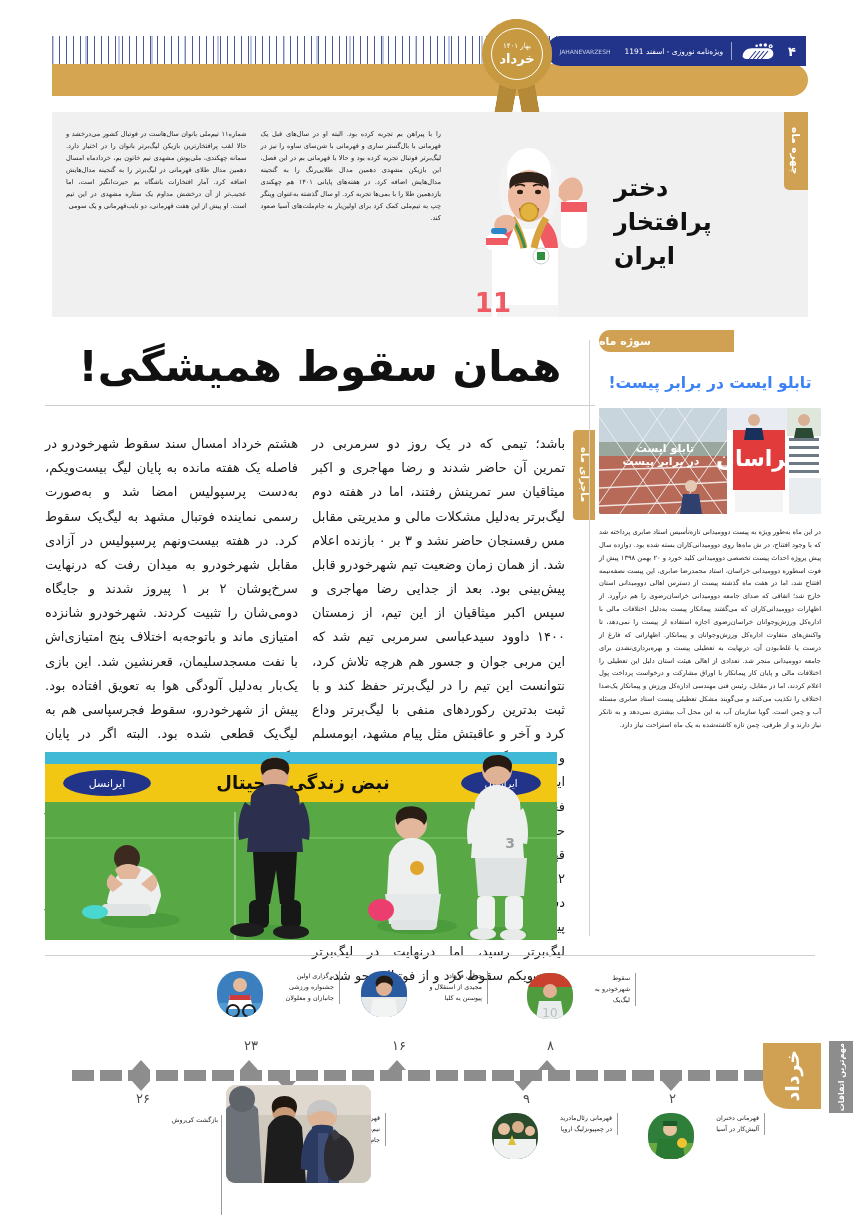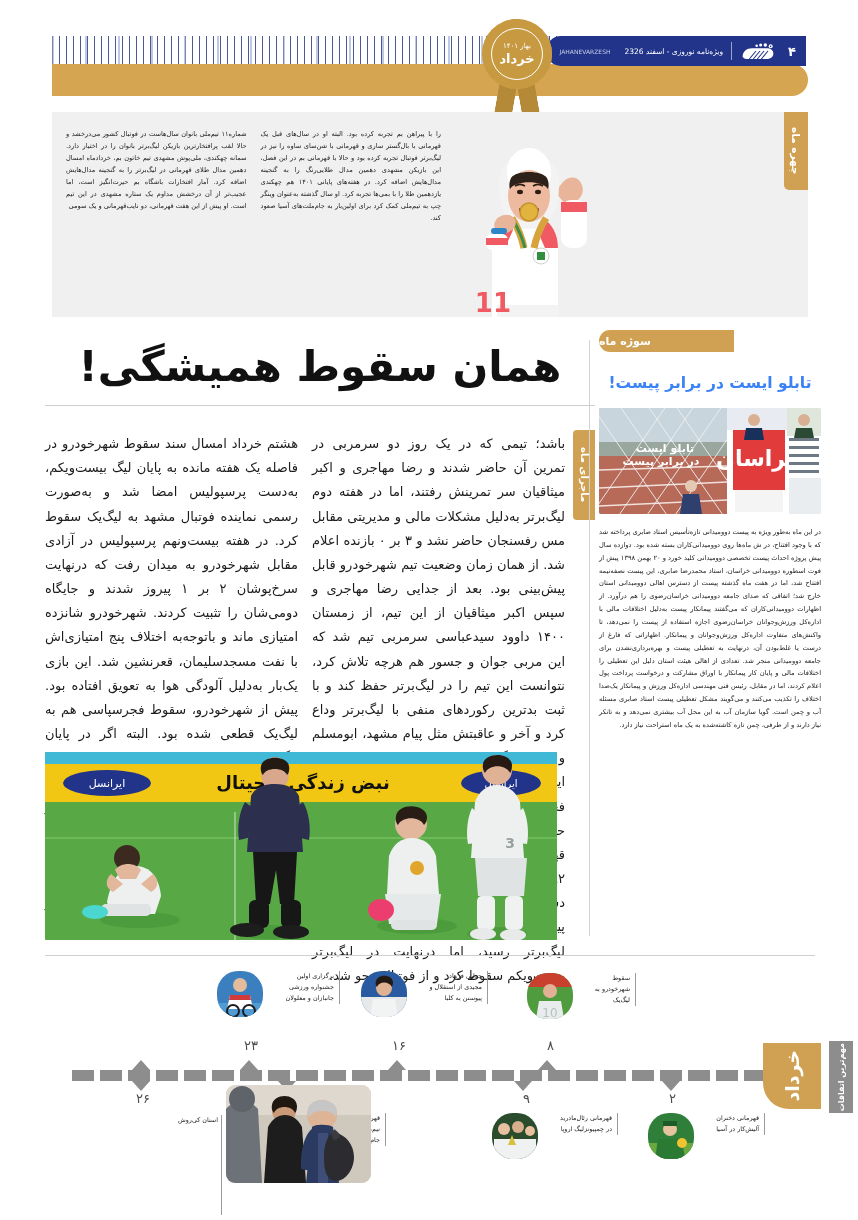--- a/index.html
+++ b/index.html
@@ -198,41 +198,46 @@
           <g stroke="#21348a" stroke-width="1.6">
             <line x1="14" y1="28" x2="24" y2="16"></line>
               <line x1="20" y1="28" x2="30" y2="16"></line>
             <line x1="26" y1="28" x2="36" y2="16"></line>
               <line x1="32" y1="28" x2="42" y2="16"></line>
           </g>
           <circle cx="46" cy="9" r="1.2" fill="#21348a"></circle>
         </svg>
       </span>
       <span class="hdr-divider"></span>
-      <span class="hdr-issue">ویژه‌نامه نوروزی - اسفند 2326</span>
+      <span class="hdr-issue">ویژه‌نامه نوروزی - اسفند 1191</span>
       <span class="hdr-issue-en">JAHANEVARZESH</span>
     </div>
 
     <div class="rosette">
       <div class="ribbon-l"></div>
       <div class="ribbon-r"></div>
       <div class="rose-gear"></div>
       <div class="rose-outer"></div>
       <div class="rose-inner">
         <span class="rose-year">بهار ۱۴۰۱</span>
         <span class="rose-month">خرداد</span>
       </div>
     </div>
   </div>
 
   <div class="feature">
     <div class="feature-tab">
       <span>چهره ماه</span>
     </div>
 
+    <div class="feature-title" style="white-space:pre-line">
+      <span>دختر
+پرافتخار
+ایران</span>
+    </div>
 
     <div class="feature-photo">
       <svg class="ph" viewBox="0 0 175 197" preserveAspectRatio="xMidYMid slice" aria-hidden="true">
         <rect width="175" height="197" fill="#f0f0f0"></rect>
 
         <path d="M126 62c6-6 14-6 18 1 4 7 1 15-5 18l-9 5-12-14z" fill="#e8b49a"></path>
         <rect x="124" y="80" width="26" height="48" rx="10" fill="#ffffff"></rect>
         <path d="M124 82h26v10h-26z" fill="#ef5a63"></path>
 
         <path d="M55 128c0-22 14-34 33-34s33 12 33 34v69H55z" fill="#ffffff"></path>
@@ -534,21 +539,21 @@
           <circle cx="16" cy="40" r="6" fill="none" stroke="#1d1d1d" stroke-width="2"></circle>
           <circle cx="32" cy="40" r="6" fill="none" stroke="#1d1d1d" stroke-width="2"></circle>
         </svg>
       </span>
     </div>
 
     <div class="tl-marker up" style="top:105px; right:708px;"></div>
     <div class="tl-marker down" style="top:126px; right:708px;"></div>
     <div class="tl-day" style="top:136px; right:708px;margin-left:18px;">۲۶</div>
     <div class="tl-card" style="top:160px; right:640px;">
-      <span class="tl-txt" style="border-right:none; padding-right:0;">استان کی‌روش</span>
+      <span class="tl-txt" style="border-right:none; padding-right:0;">بازگشت کی‌روش</span>
     </div>
     <div class="tl-stem" style="top:160px; right:636px; height:100px;"></div>
     <div class="tl-bigthumb" style="top:130px; right:487px;">
       <svg class="ph" viewBox="0 0 145 98" preserveAspectRatio="xMidYMid slice">
         <rect width="145" height="98" fill="#e7e2da"></rect>
         <rect x="0" y="0" width="145" height="30" fill="#ded8cf"></rect>
         <rect x="0" y="30" width="145" height="68" fill="#cfc8bd"></rect>
 
         <path d="M0 24c8-10 24-10 32 0l4 74H-2z" fill="#6d7278"></path>
         <circle cx="16" cy="14" r="13" fill="#5f646a"></circle>

